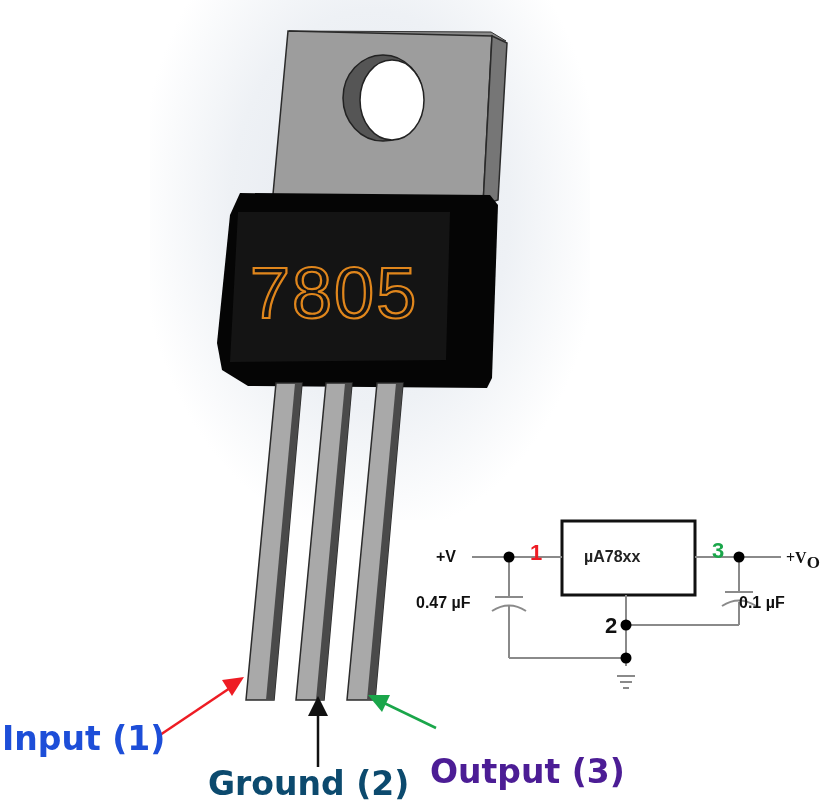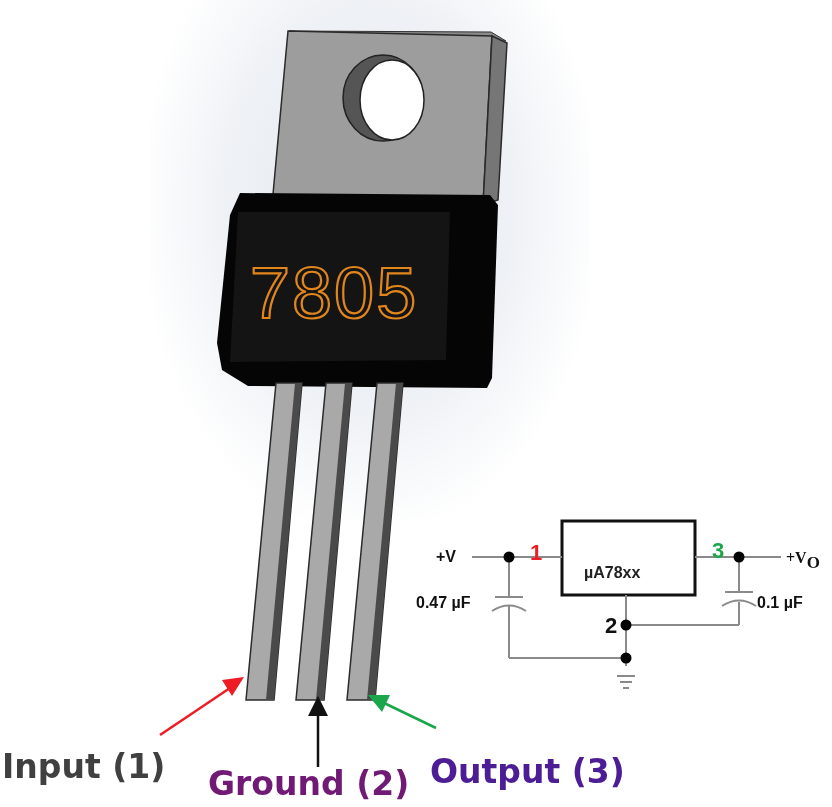--- a/index.html
+++ b/index.html
@@ -93,22 +93,22 @@
       <circle cx="509" cy="557" r="5.5" fill="#000"></circle>
       <circle cx="739" cy="557" r="5.5" fill="#000"></circle>
       <circle cx="626" cy="625" r="5.5" fill="#000"></circle>
       <circle cx="626" cy="658" r="5.5" fill="#000"></circle>
     </g>
   </svg>
 
   <div class="lbl sch-text" style="left:436px; top:548px;">+V</div>
   <div class="lbl sch-text" style="left:786px; top:548px;font-family:Liberation Serif, serif;"><span>+V</span><span style="font-size:17px; position:relative; top:5px;">O</span></div>
   <div class="lbl sch-text" style="left:416px; top:594px;">0.47 µF</div>
-  <div class="lbl sch-text" style="left:757px; top:594px;">0.1 µF</div>
-  <div class="lbl sch-text" style="left:584px; top:564px; color:#222;">µA78xx</div>
+  <div class="lbl sch-text" style="left:739px; top:594px;">0.1 µF</div>
+  <div class="lbl sch-text" style="left:584px; top:548px; color:#222;">µA78xx</div>
   <div class="lbl" style="left:530px; top:540px; font-size:22px; color:#ee1c24;">1</div>
   <div class="lbl" style="left:605px; top:613px; font-size:22px; color:#111;">2</div>
   <div class="lbl" style="left:712px; top:538px; font-size:22px; color:#1aa64a;">3</div>
 
-  <div class="lbl pin-label" style="left:2px; top:719px; color:#404040;margin-top:28px;">Input (1)</div>
-  <div class="lbl pin-label" style="left:208px; top:764px; color:#701a75;">Ground (2)</div>
+  <div class="lbl pin-label" style="left:2px; top:719px; color:#1d4ed8;">Input (1)</div>
+  <div class="lbl pin-label" style="left:208px; top:764px; color:#0c4a6e;">Ground (2)</div>
   <div class="lbl pin-label" style="left:430px; top:752px; color:#4c1d95;">Output (3)</div>
 </div>
 
 </body></html>

